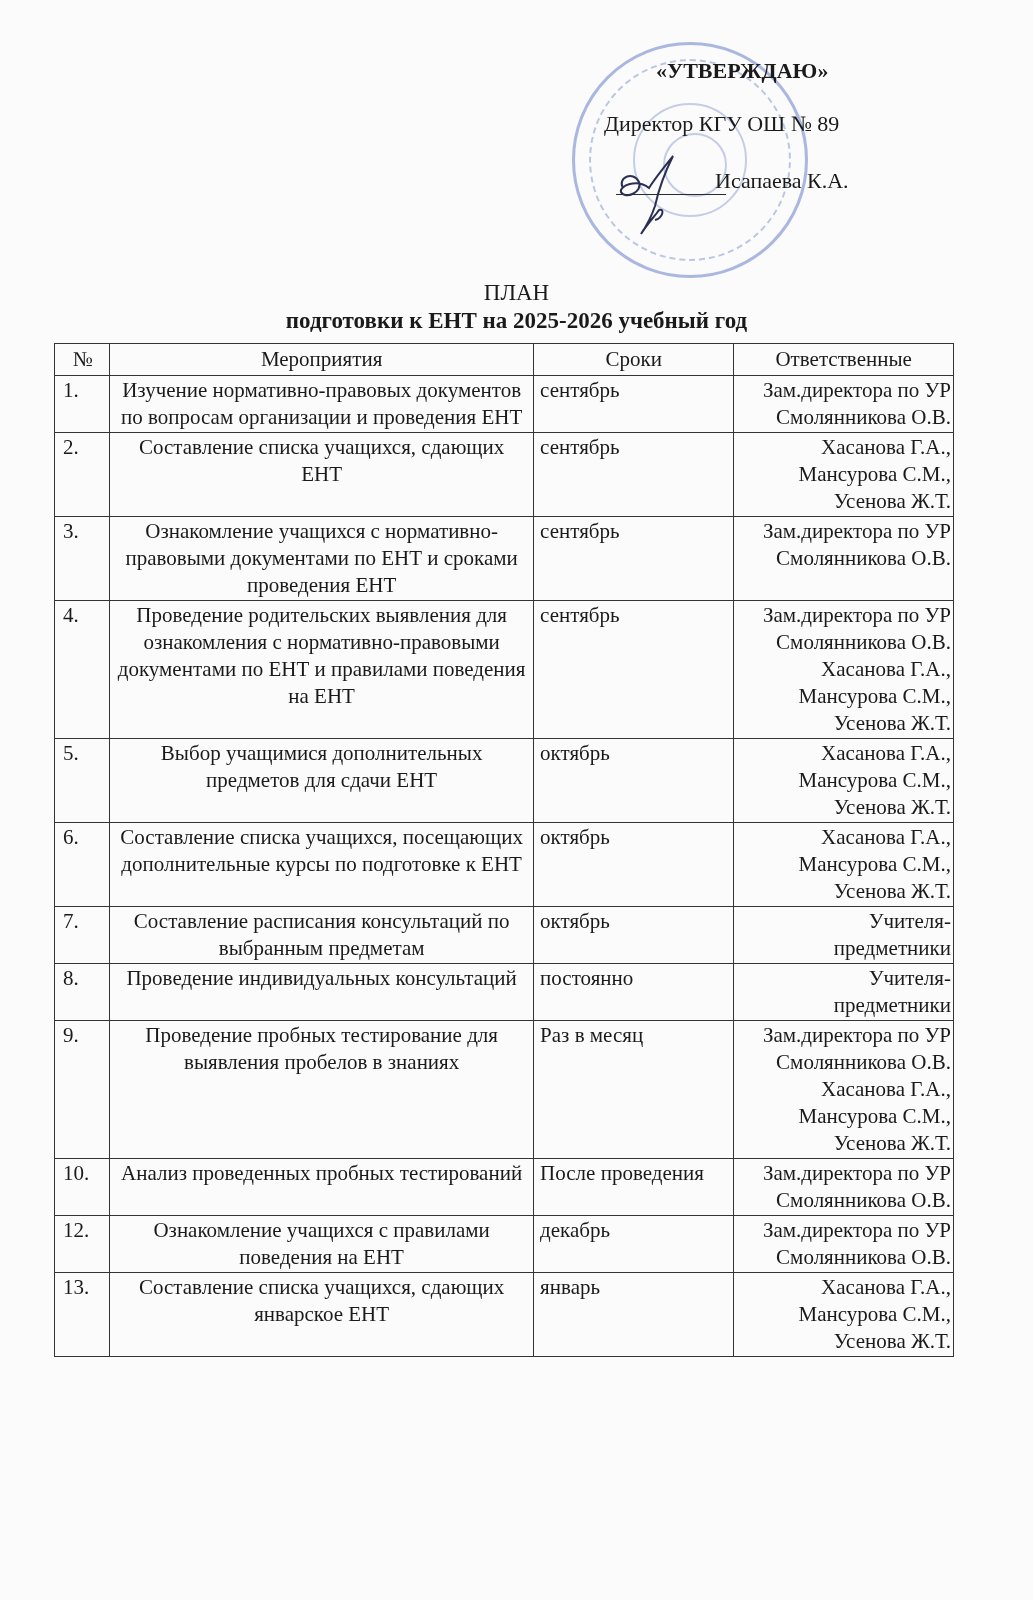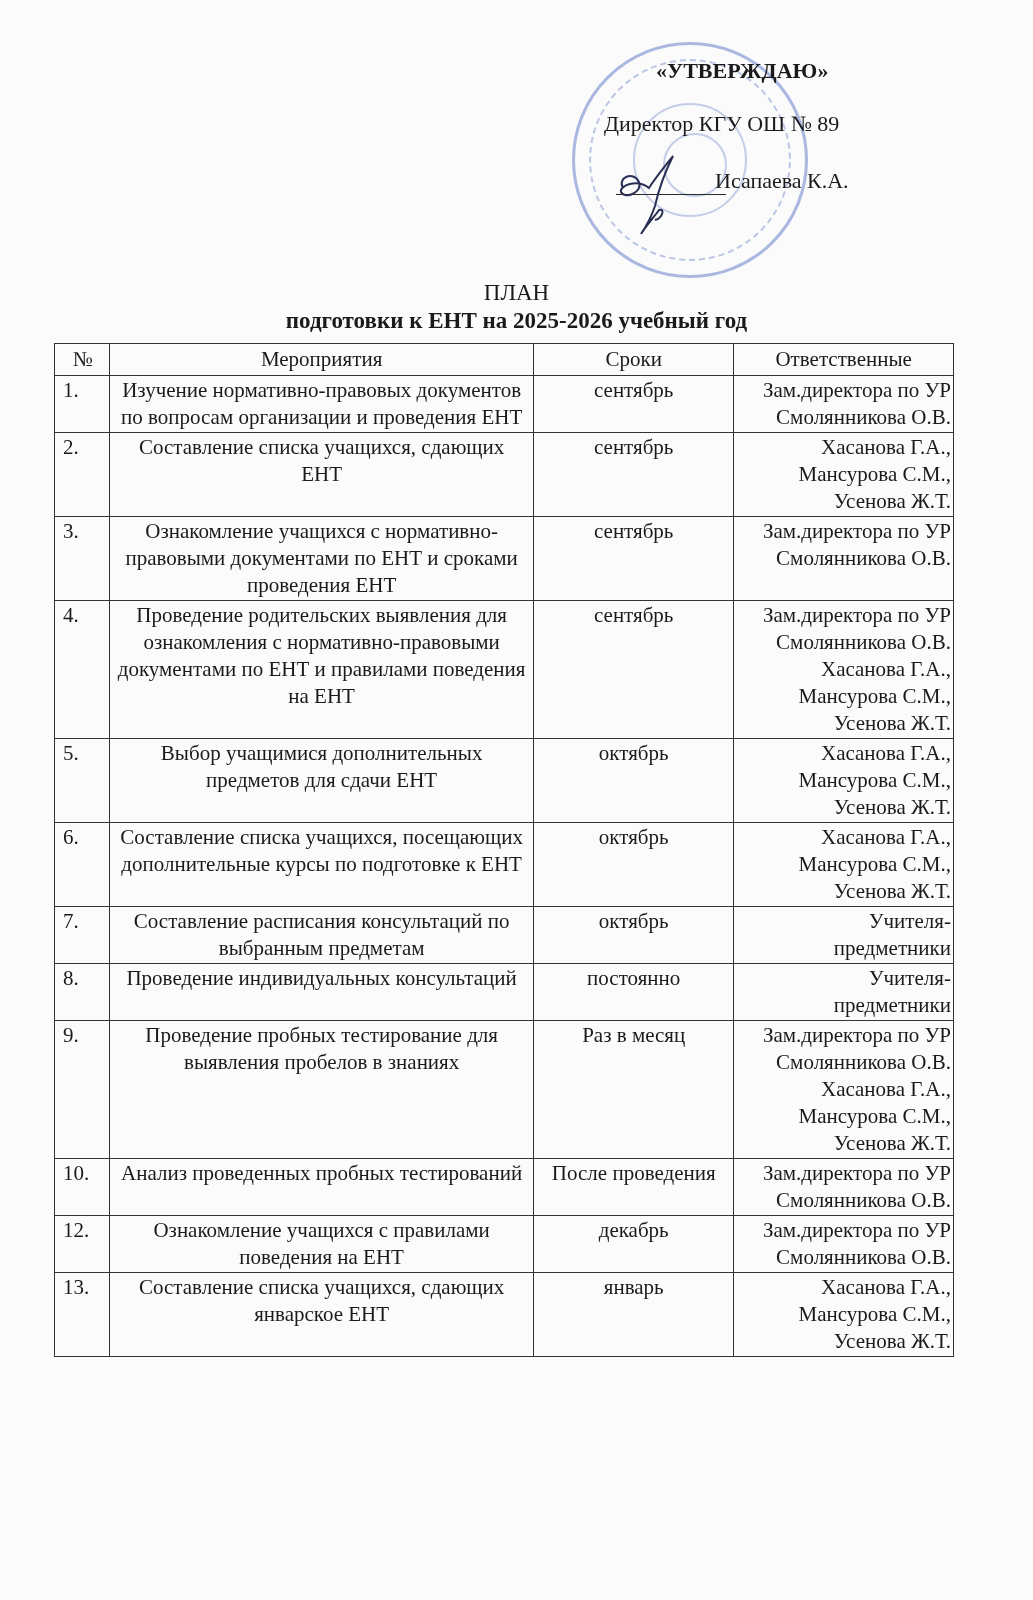--- a/index.html
+++ b/index.html
@@ -55,21 +55,21 @@
     line-height: 27px;
   }
   table.plan th, table.plan td {
     border: 1.5px solid #333;
     vertical-align: top;
     padding: 1px 6px 1px 6px;
   }
   table.plan th { font-weight: normal; text-align: center; padding: 2px 6px; }
   .c-num { width: 39px; text-align: left; padding-left: 8px !important; }
   .c-act { width: 402px; text-align: center; }
-  .c-term { width: 183px; text-align: center; }
+  .c-term { width: 183px; text-align: left; }
   .c-resp { width: 210px; text-align: center; padding-left: 2px !important; padding-right: 2px !important; }
   .line { display: block; text-align: right; }
 </style>
 </head>
 <body>
 
 <div class="stamp">
     <div class="stamp-core"></div>
   </div>
 

